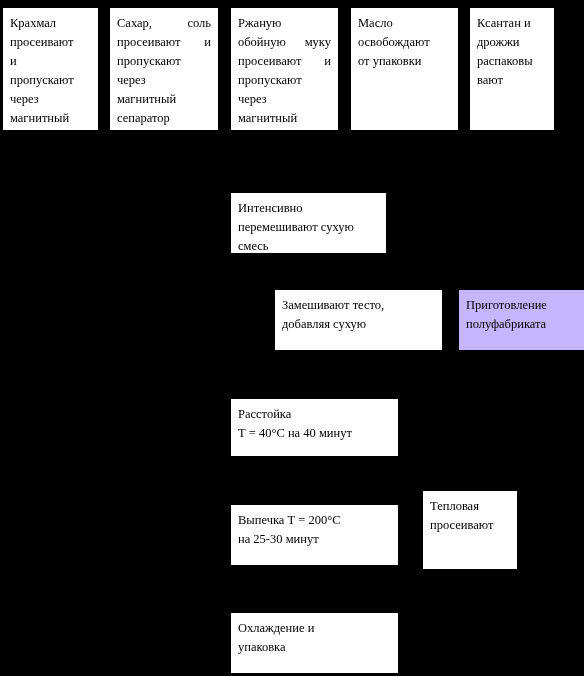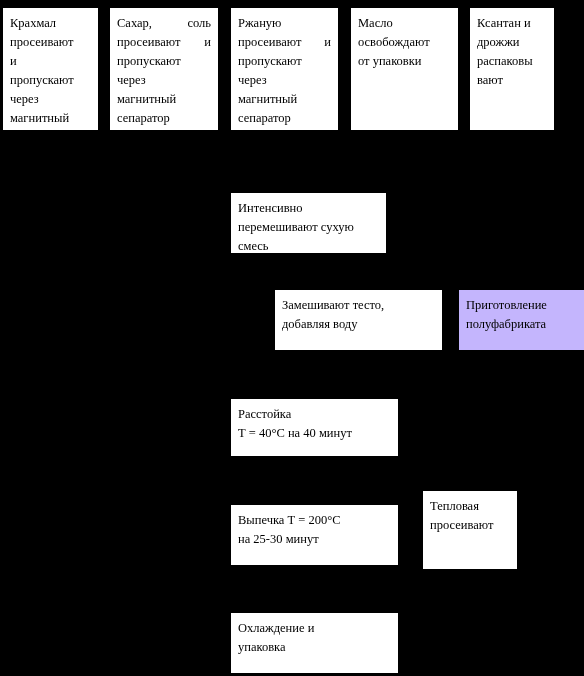--- a/index.html
+++ b/index.html
@@ -59,20 +59,21 @@
     <div class="node" style="left: 110px; top: 8px; width: 108px; height: 122px; background: rgb(255, 255, 255); color: rgb(0, 0, 0);">
       <span class="jline"><span>Сахар,</span><span>соль</span></span>
       <span class="jline"><span>просеивают</span><span>и</span></span>
       <span class="line">пропускают</span>
       <span class="line">через</span>
       <span class="line">магнитный</span>
       <span class="line">сепаратор</span>
     </div>
     <div class="node" style="left: 231px; top: 8px; width: 107px; height: 122px; background: rgb(255, 255, 255); color: rgb(0, 0, 0);">
       <span class="line">Ржаную</span>
+      <span class="jline"><span>обойную</span><span>муку</span></span>
       <span class="jline"><span>просеивают</span><span>и</span></span>
       <span class="line">пропускают</span>
       <span class="line">через</span>
       <span class="line">магнитный</span>
       <span class="line">сепаратор</span>
     </div>
     <div class="node" style="left: 351px; top: 8px; width: 107px; height: 122px; background: rgb(255, 255, 255); color: rgb(0, 0, 0);">
       <span class="line">Масло</span>
       <span class="line">освобождают</span>
       <span class="line">от упаковки</span>
@@ -83,21 +84,21 @@
       <span class="line">распаковы</span>
       <span class="line">вают</span>
     </div>
     <div class="node" style="left: 231px; top: 193px; width: 155px; height: 60px; background: rgb(255, 255, 255); color: rgb(0, 0, 0);">
       <span class="line">Интенсивно</span>
       <span class="line">перемешивают сухую</span>
       <span class="line">смесь</span>
     </div>
     <div class="node" style="left: 231px; top: 290px; width: 167px; height: 60px; background: rgb(255, 255, 255); color: rgb(0, 0, 0); margin-left: 44px;">
       <span class="line">Замешивают тесто,</span>
-      <span class="line">добавляя воду</span>
+      <span class="line">добавляя сухую</span>
     </div>
     <div class="node" style="left: 459px; top: 290px; width: 142px; height: 60px; background: #c4b5fd; color: rgb(0, 0, 0);">
       <span class="line">Приготовление</span>
       <span class="line">полуфабриката</span>
     </div>
     <div class="node" style="left: 231px; top: 399px; width: 167px; height: 57px; background: rgb(255, 255, 255); color: rgb(0, 0, 0);">
       <span class="line">Расстойка</span>
       <span class="line">Т = 40°С на 40 минут</span>
     </div>
     <div class="node" style="left: 231px; top: 505px; width: 167px; height: 60px; background: rgb(255, 255, 255); color: rgb(0, 0, 0);">

